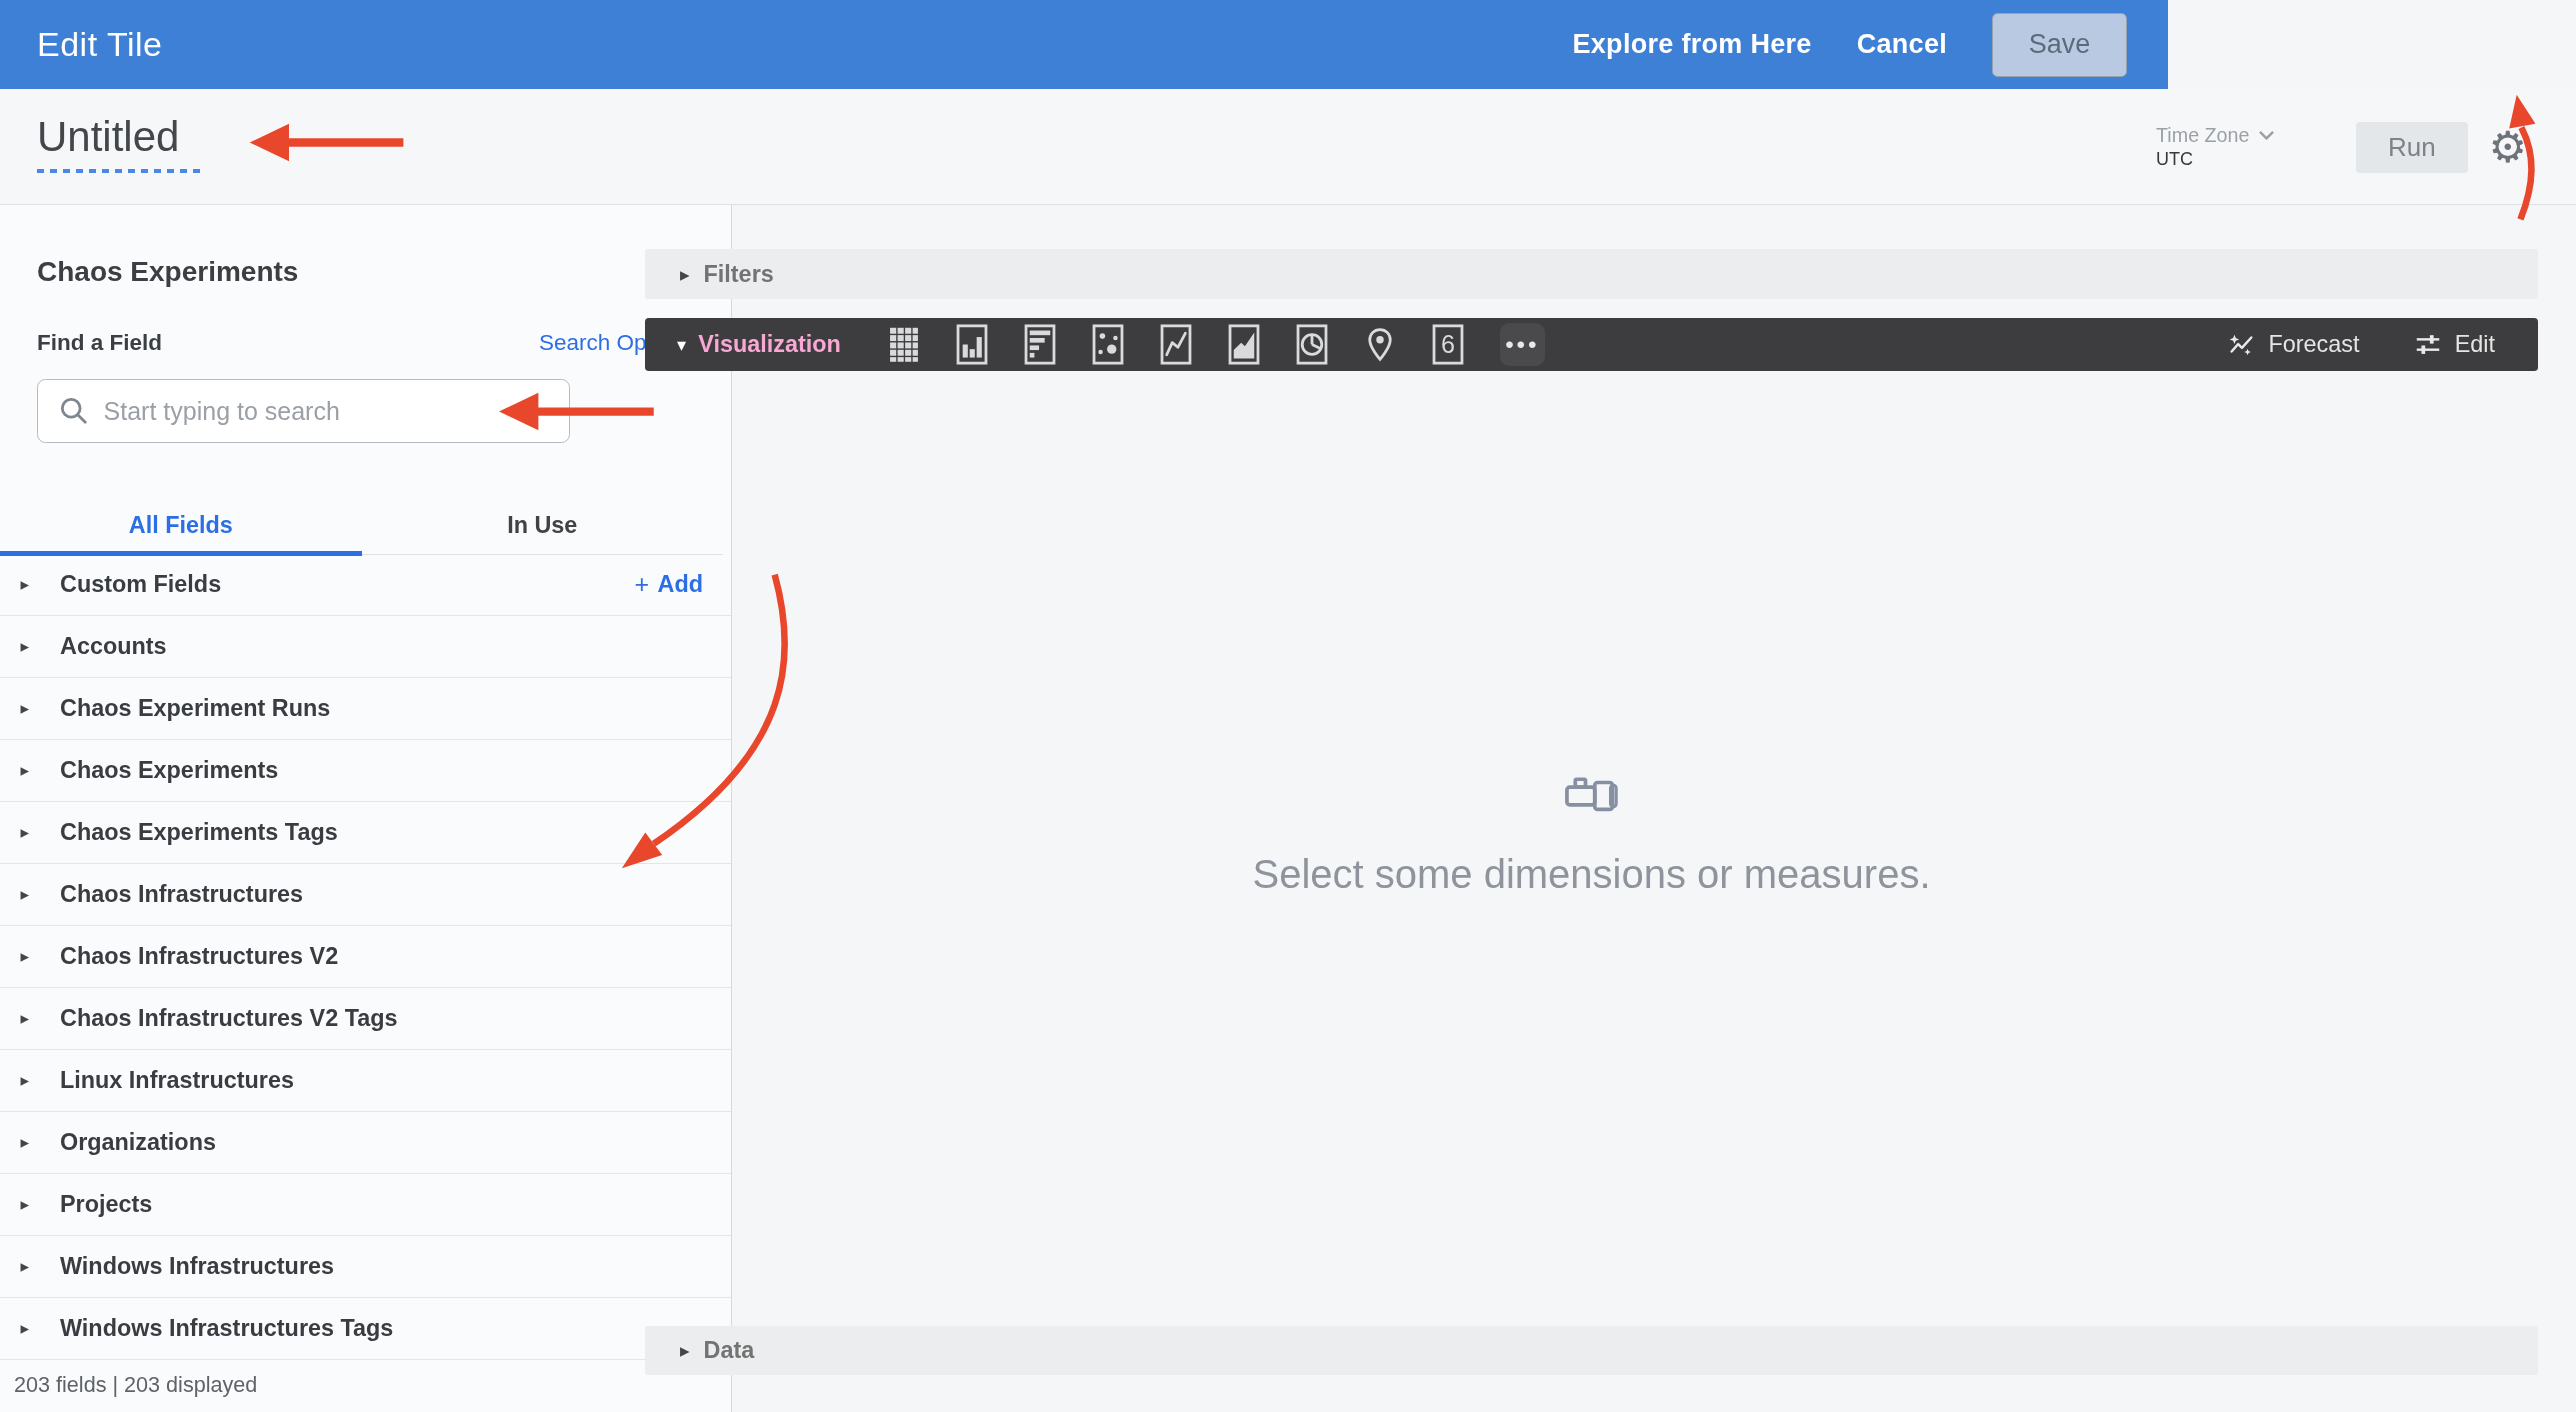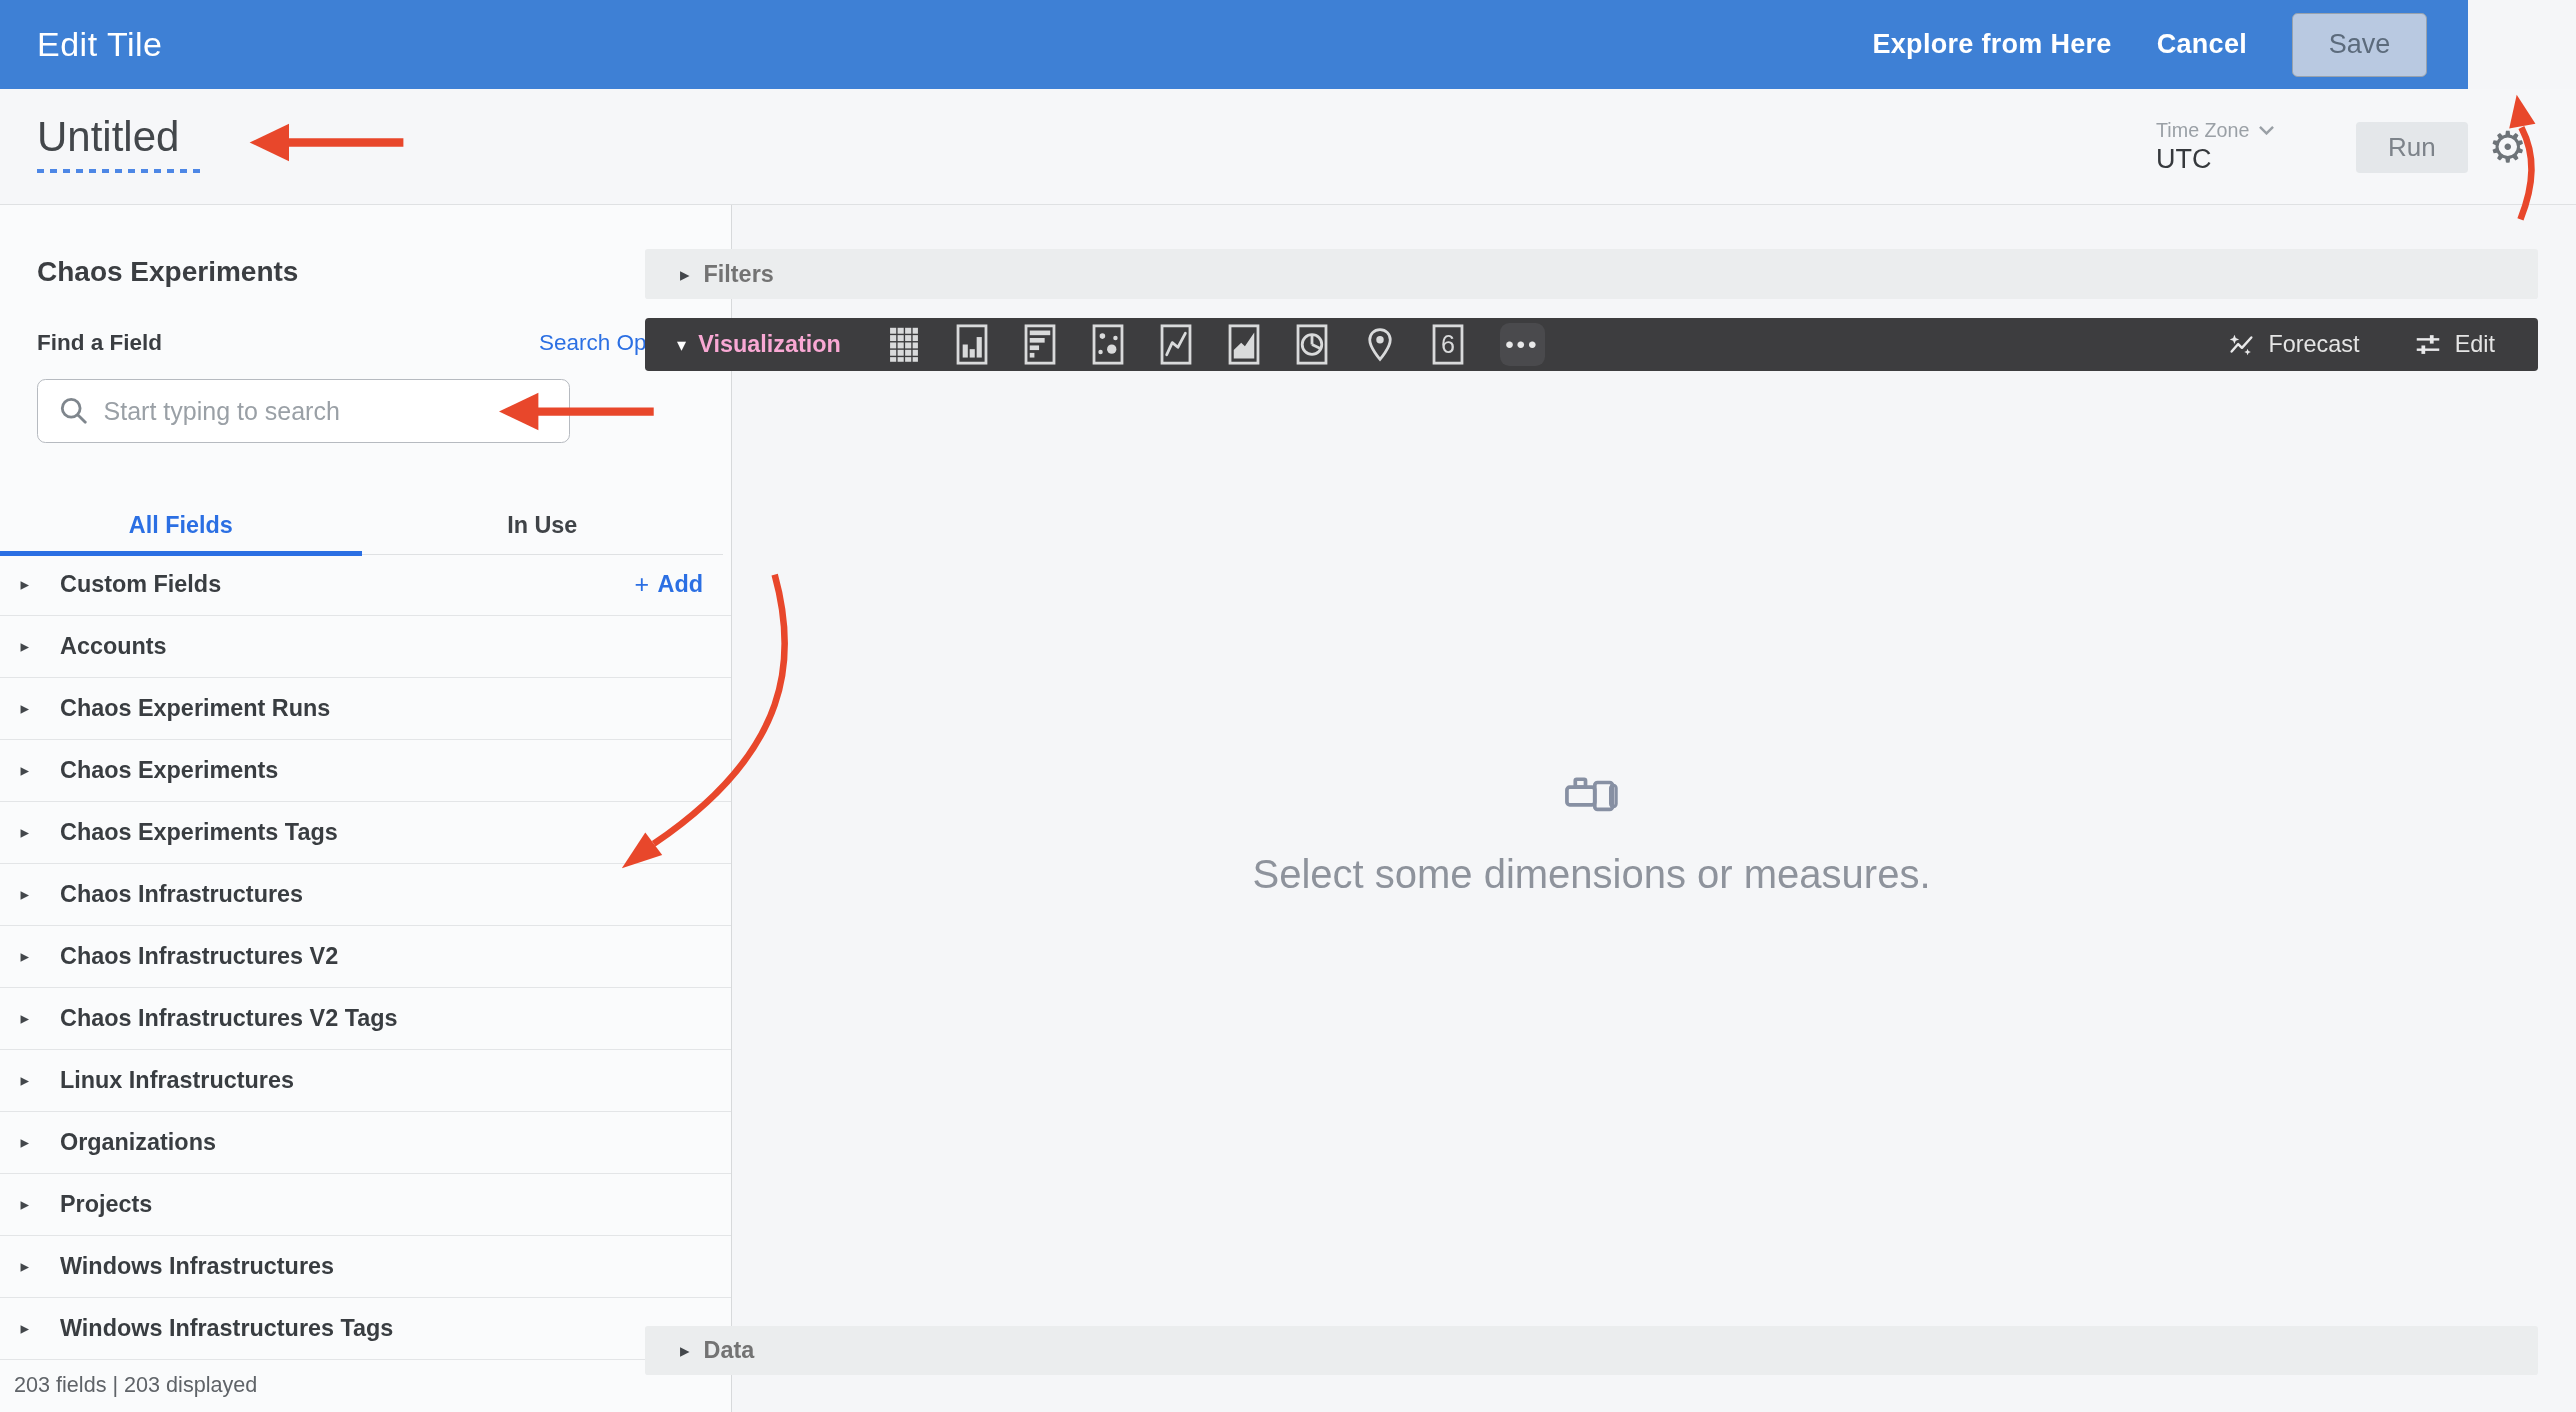--- a/index.html
+++ b/index.html
@@ -1,36 +1,36 @@
 <!DOCTYPE html>
 <html style="font-size:15px"><head>
 <meta charset="utf-8">
 <style>
   html,body{margin:0;padding:0;}
   .app{position:relative;width:2576px;height:1412px;overflow:hidden;background:#f5f6f8;
        font-family:"Liberation Sans",sans-serif;-webkit-font-smoothing:antialiased;}
 
   
-  .topbar{position:absolute;left:0;top:0;width:2468px;height:89px;background:#3e80d5;
+  .topbar{position:absolute;left:0;top:0;width:2168px;height:89px;background:#3e80d5;
           display:flex;align-items:center;}
   .topbar-title{margin-left:37px;font-size:34px;color:#ffffff;font-weight:400;letter-spacing:0.5px;}
   .tb-right{position:absolute;right:41px;top:0;height:89px;display:flex;align-items:center;gap:45px;}
   .tb-link{color:#ffffff;font-size:27px;font-weight:700;cursor:pointer;letter-spacing:0.3px;}
   .save-btn{width:133px;height:62px;border-radius:5.6px;background:#b9c9e1;border:1.9px solid #98a2ad;
             color:#5c6b7c;font-size:27px;font-family:inherit;display:flex;align-items:center;justify-content:center;cursor:pointer;}
 
   
   .header2{position:absolute;left:0;top:89px;width:2576px;height:116px;background:#f6f7f9;border-bottom:0.9px solid #dfe1e3;box-sizing:border-box;}
   .tile-title{position:absolute;left:37px;top:24.4px;font-size:42px;font-weight:300;color:#43474b;}
   .dotted-line{position:absolute;left:37px;top:80px;width:167px;height:3.8px;
       background-image:repeating-linear-gradient(90deg,#4d87e6 0 6.6px,transparent 6.6px 13px);}
   .h2-right{position:absolute;right:49px;top:0;height:116px;display:flex;align-items:center;}
   .tz{margin-right:81px;}
   .tz-label{font-size:19.7px;color:#9aa0a6;display:flex;align-items:center;gap:8.4px;}
-  .tz-value{font-size:27px;color:#36393d;margin-top:2.8px;}
+  .tz-value{font-size:18px;color:#36393d;margin-top:2.8px;}
   .run-btn{width:112px;height:51px;background:#e4e7ea;border:none;border-radius:3.8px;
            font-size:26px;color:#7d838a;font-family:inherit;margin-right:20.6px;cursor:pointer;}
   .gear{font-size:43px;color:#6d7378;line-height:1;cursor:pointer;}
 
   
   .sidebar{position:absolute;left:0;top:205px;width:732px;height:1207px;background:#fafbfc;
            border-right:0.9px solid #d7d9db;box-sizing:border-box;}
   .sb-head{position:absolute;top:47px;left:37px;right:24.4px;display:flex;align-items:center;justify-content:space-between;}
   .sb-title{font-size:28px;font-weight:700;color:#3b3e42;}
   .collapse-btn{width:39px;height:39px;background:none;border:none;padding:0;cursor:pointer;}

